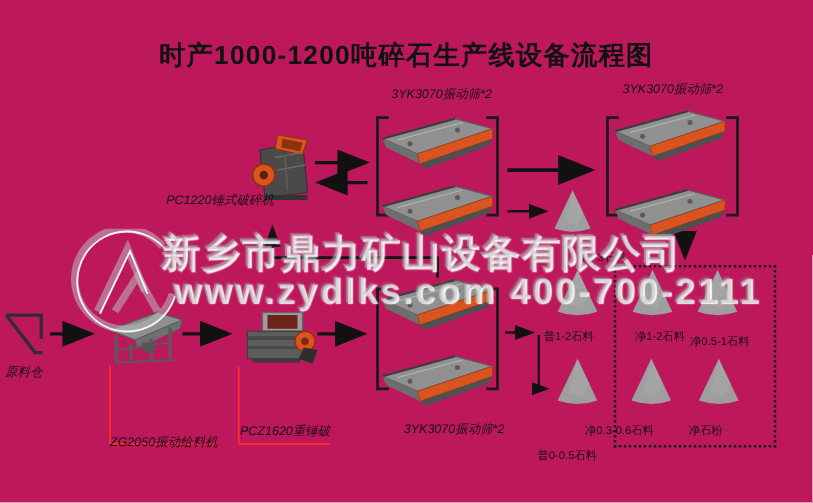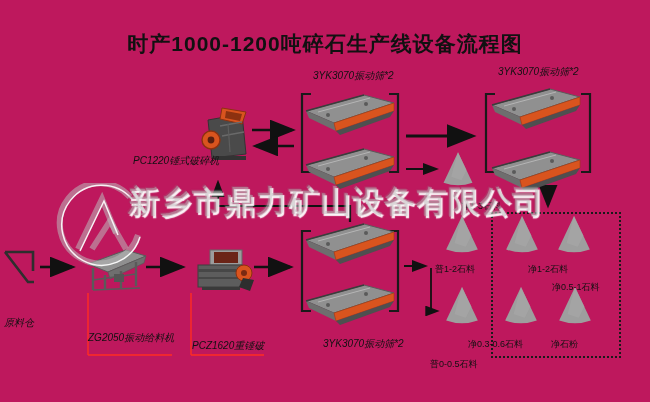--- a/index.html
+++ b/index.html
@@ -163,44 +163,45 @@
   <svg class="abs machine" style="left:443px;top:286px" width="38" height="41" viewBox="0 0 40 44">
       <use href="#sym-cone"></use>
     </svg>
   <svg class="abs machine" style="left:502px;top:286px" width="38" height="41" viewBox="0 0 40 44">
       <use href="#sym-cone"></use>
     </svg>
   <svg class="abs machine" style="left:556px;top:286px" width="38" height="41" viewBox="0 0 40 44">
       <use href="#sym-cone"></use>
     </svg>
 
-  <div class="abs lbl" style="left:4px;top:317px">原料仓</div>
-  <div class="abs lbl" style="left:88px;top:332px">ZG2050振动给料机</div>
+  <div class="abs lbl" style="left:4px;top:293px">原料仓</div>
+  <div class="abs lbl" style="left:88px;top:349px">ZG2050振动给料机</div>
   <div class="abs lbl" style="left:192px;top:340px">PCZ1620重锤破</div>
   <div class="abs lbl" style="left:133px;top:155px">PC1220锤式破碎机</div>
   <div class="abs lbl" style="left:313px;top:70px">3YK3070振动筛*2</div>
   <div class="abs lbl" style="left:498px;top:66px">3YK3070振动筛*2</div>
   <div class="abs lbl" style="left:323px;top:338px">3YK3070振动筛*2</div>
 
   <div class="abs pile-lbl" style="left:461px;top:200px">净1-3石料</div>
   <div class="abs pile-lbl" style="left:435px;top:263px">普1-2石料</div>
-  <div class="abs pile-lbl" style="left:528px;top:263px">净1-2石料</div>
-  <div class="abs pile-lbl" style="left:552px;top:281px">净0.5-1石料</div>
+  <div class="abs pile-lbl" style="left:508px;top:263px">净1-2石料</div>
+  <div class="abs pile-lbl" style="left:552px;top:267px">净0.5-1石料</div>
   <div class="abs pile-lbl" style="left:430px;top:358px">普0-0.5石料</div>
   <div class="abs pile-lbl" style="left:468px;top:338px">净0.3-0.6石料</div>
   <div class="abs pile-lbl" style="left:551px;top:338px">净石粉</div>
 
   <div id="watermark" class="abs">
     <svg class="abs" style="left:52px;top:183px" width="96" height="86" viewBox="0 0 96 86">
       <g stroke="rgba(185,185,185,0.55)" stroke-width="6" fill="none">
         <path d="M78,14 A40,40 0 1 0 86,52"></path>
         <path d="M26,66 L50,16 L64,50"></path>
         <path d="M40,66 L58,38 L74,66"></path>
       </g>
       <g stroke="rgba(255,255,255,0.9)" stroke-width="1.5" fill="none">
         <path d="M80,16 A40,40 0 1 0 88,54"></path>
         <path d="M28,68 L52,18 L66,52"></path>
       </g>
     </svg>
     <div id="wm-line1" class="wm-text">新乡市鼎力矿山设备有限公司</div>
+    <div id="wm-line2" class="wm-text">www.zydlks.com  400-700-2111</div>
   </div>
 
 </div>
 
 </body></html>

